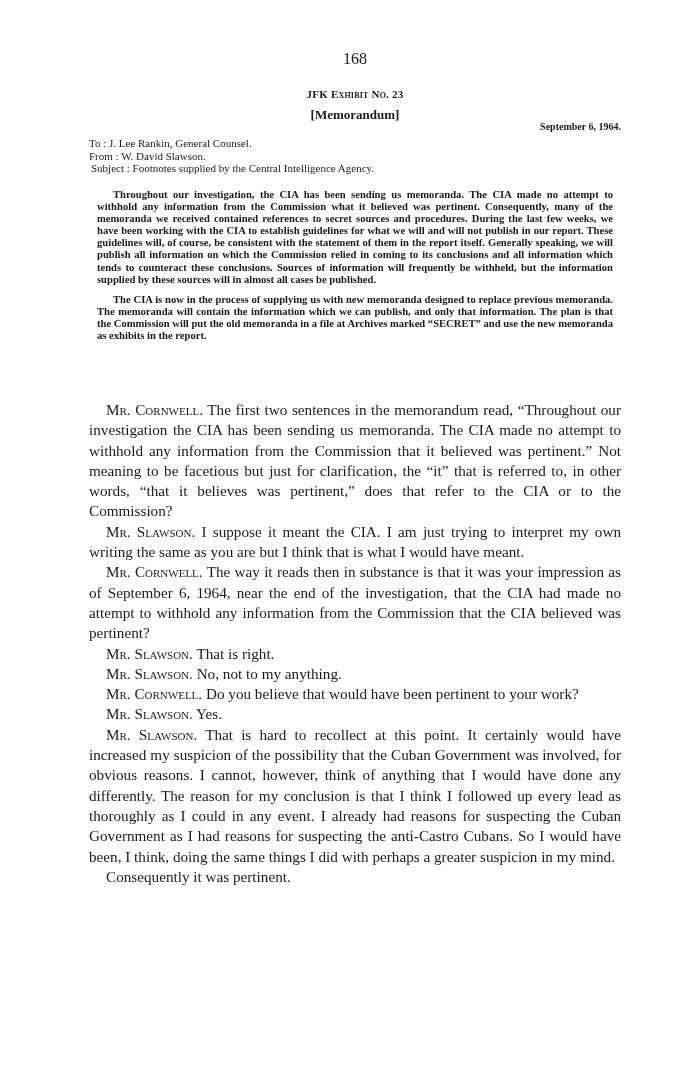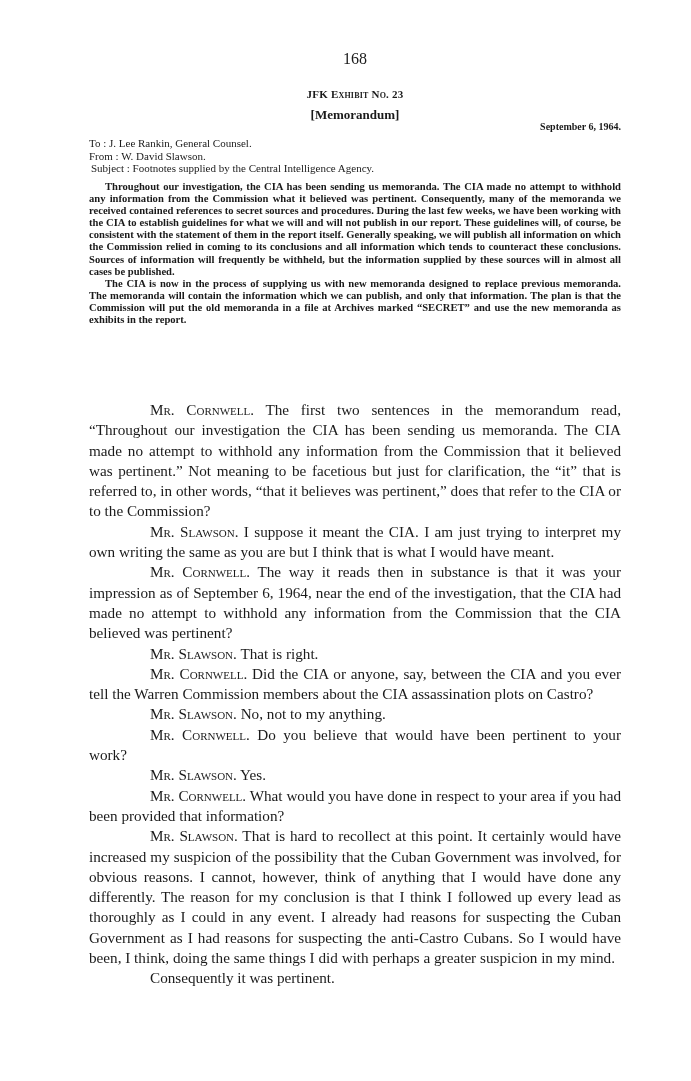--- a/index.html
+++ b/index.html
@@ -7,24 +7,24 @@
     .page { position: absolute; left: 89px; top: 0; width: 532px; }
     .page-number { position: absolute; top: 50px; left: 0; width: 532px; text-align: center; font-size: 16px; }
     .exhibit-title { position: absolute; top: 88px; left: 0; width: 532px; text-align: center; font-size: 11px; font-weight: bold; letter-spacing: 0.2px; }
     .exhibit-title .sc { font-variant: small-caps; margin-top: 21px; }
     .memo-label { position: absolute; top: 107px; left: 0; width: 532px; text-align: center; font-size: 13px; font-weight: bold; }
     .memo-date { position: absolute; top: 121px; right: 0; font-size: 10px; font-weight: bold; }
     .memo-header { position: absolute; top: 137px; left: 0; width: 532px; font-size: 11px; line-height: 12.5px; }
     .memo-header div { white-space: nowrap; }
     .memo-header .subject { padding-left: 2px; font-weight: normal; }
     .memo-body { position: absolute; top: 181px; left: 0; width: 532px; font-size: 10.6px; line-height: 12.1px; font-weight: bold; text-align: justify; }
-    .memo-body p { margin: 0; text-indent: 16px; }
+    .memo-body p { margin: 8px; text-indent: 16px; }
     .testimony { position: absolute; top: 400px; left: 0; width: 532px; font-size: 15.2px; line-height: 20.3px; text-align: justify; }
     .testimony p { margin: 0; text-indent: 17px; }
-    .speaker { font-variant: small-caps; margin-left: 44px; }
+    .speaker { font-variant: small-caps; }
   </style>
 </head>
 <body>
 
 <div class="page">
   <div class="page-number">168</div>
 
   <div class="exhibit-title">
     <span>JFK</span>
     <span class="sc">Exhibit</span>
@@ -42,21 +42,19 @@
   <div class="memo-body">
     <p>Throughout our investigation, the CIA has been sending us memoranda. The CIA made no attempt to withhold any information from the Commission what it believed was pertinent. Consequently, many of the memoranda we received contained references to secret sources and procedures. During the last few weeks, we have been working with the CIA to establish guidelines for what we will and will not publish in our report. These guidelines will, of course, be consistent with the statement of them in the report itself. Generally speaking, we will publish all information on which the Commission relied in coming to its conclusions and all information which tends to counteract these conclusions. Sources of information will frequently be withheld, but the information supplied by these sources will in almost all cases be published.</p>
     <p>The CIA is now in the process of supplying us with new memoranda designed to replace previous memoranda. The memoranda will contain the information which we can publish, and only that information. The plan is that the Commission will put the old memoranda in a file at Archives marked “SECRET” and use the new memoranda as exhibits in the report.</p>
   </div>
 
   <div class="testimony">
     <p><span class="speaker">Mr. Cornwell.</span><span> The first two sentences in the memorandum read, “Throughout our investigation the CIA has been sending us memoranda. The CIA made no attempt to withhold any information from the Commission that it believed was pertinent.” Not meaning to be facetious but just for clarification, the “it” that is referred to, in other words, “that it believes was pertinent,” does that refer to the CIA or to the Commission?</span></p>
     <p><span class="speaker">Mr. Slawson.</span><span> I suppose it meant the CIA. I am just trying to interpret my own writing the same as you are but I think that is what I would have meant.</span></p>
     <p><span class="speaker">Mr. Cornwell.</span><span> The way it reads then in substance is that it was your impression as of September 6, 1964, near the end of the investigation, that the CIA had made no attempt to withhold any information from the Commission that the CIA believed was pertinent?</span></p>
     <p><span class="speaker">Mr. Slawson.</span><span> That is right.</span></p>
-    <p><span class="speaker">Mr. Cornwell.</span><span> Did the CIA or anyone, say, between the CIA and you ever tell the Warren Commission members about the CIA assassination plots on Castro?</span></p>
     <p><span class="speaker">Mr. Slawson.</span><span> No, not to my anything.</span></p>
     <p><span class="speaker">Mr. Cornwell.</span><span> Do you believe that would have been pertinent to your work?</span></p>
     <p><span class="speaker">Mr. Slawson.</span><span> Yes.</span></p>
-    <p><span class="speaker">Mr. Cornwell.</span><span> What would you have done in respect to your area if you had been provided that information?</span></p>
     <p><span class="speaker">Mr. Slawson.</span><span> That is hard to recollect at this point. It certainly would have increased my suspicion of the possibility that the Cuban Government was involved, for obvious reasons. I cannot, however, think of anything that I would have done any differently. The reason for my conclusion is that I think I followed up every lead as thoroughly as I could in any event. I already had reasons for suspecting the Cuban Government as I had reasons for suspecting the anti-Castro Cubans. So I would have been, I think, doing the same things I did with perhaps a greater suspicion in my mind.</span></p>
     <p><span class="speaker"></span><span>Consequently it was pertinent.</span></p>
   </div>
 </div>
 
 </body></html>

